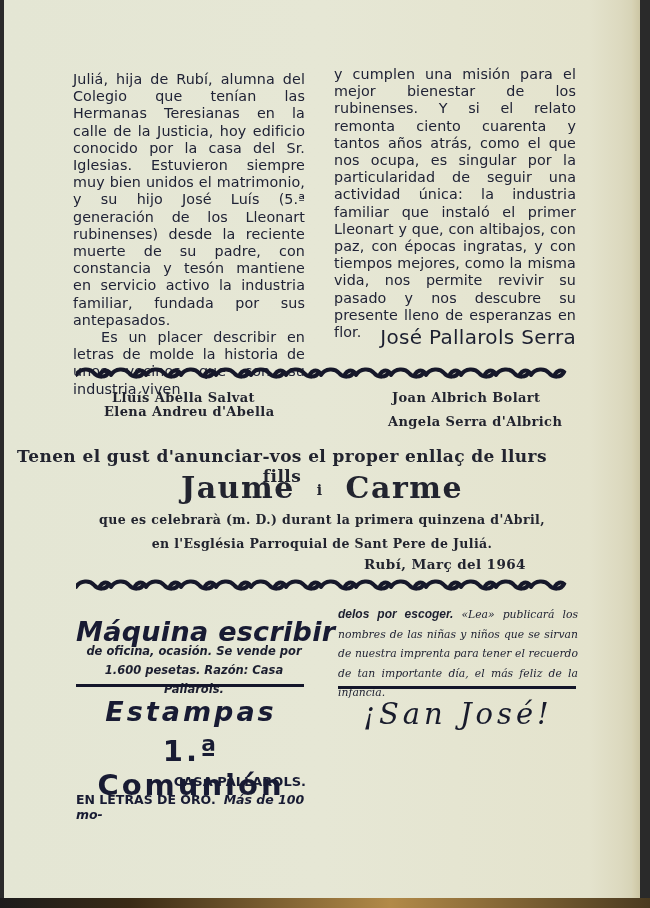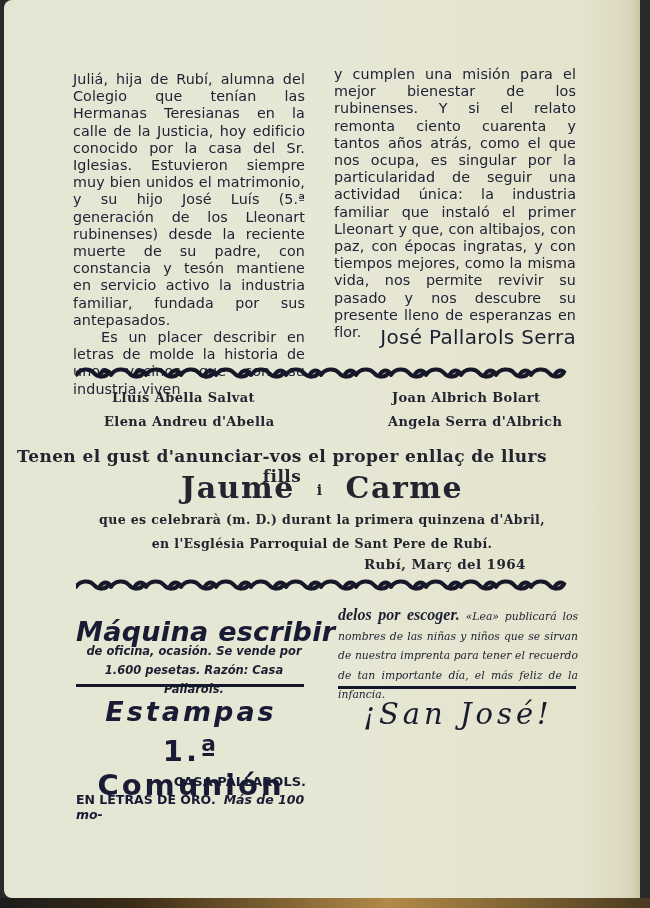--- a/index.html
+++ b/index.html
@@ -5,21 +5,20 @@
   html, body { margin:0; padding:0; }
   body {
     width:650px; height:908px; overflow:hidden; position:relative;
     background:#2a2a2a;
     font-family:"DejaVu Serif", serif;
   }
   .page {
     position:absolute; left:4px; top:0; width:636px; height:898px;
     background: linear-gradient(90deg, #e4e6d4 0%, #e6e7d5 50%, #e4e3cd 92%, #dcd9bf 97%, #d3cfb0 100%);
     color:#1a1c2e;
-    border-radius:8px;
   }
   .page-edge {
     position:absolute; right:0; top:0; width:8px; height:100%;
     background:linear-gradient(90deg,#d8d3b5,#ccc6a4);
   }
   .col {
     position:absolute; font-family:"DejaVu Sans", sans-serif; font-size:14.3px; line-height:17.2px;
     text-align:justify; color:#202336; letter-spacing:0.1px;
   }
   .col p { margin:0; }
@@ -32,21 +31,21 @@
   }
   .ornament {
     position:absolute; left:72px; width:500px; height:14px;
   }
   .goth {
     font-family:"DejaVu Serif", serif; color:#22242f; position:absolute;
     font-weight:bold; letter-spacing:0.4px;
   }
   .names { font-size:13px; }
   .n1 { left:108px; top:390px; }
-  .n2 { left:100px; top:414px; }
+  .n2 { left:100px; top:404px; }
   .n3 { left:388px; top:390px; }
   .n4 { left:384px; top:414px; }
   .announce { left:0; width:556px; text-align:center; top:446px; font-size:17px; }
   .couple { left:0; width:636px; text-align:center; top:470px; font-size:30px; letter-spacing:1.5px; }
   .couple .conj { font-size:14px; margin:0 22px; vertical-align:middle; }
   .line1 { left:0; width:636px; text-align:center; top:512px; font-size:12.5px; }
   .line2 { left:0; width:636px; text-align:center; top:536px; font-size:12.5px; }
   .dateline { left:360px; width:212px; text-align:left; top:556px; font-size:13.5px; }
   .ad-title {
     position:absolute; font-family:"DejaVu Sans", sans-serif; font-weight:bold; font-style:italic;
@@ -56,21 +55,21 @@
   .maquina { left:72px; top:600px; font-size:27px; letter-spacing:0.3px; }
   .ad-body {
     position:absolute; font-family:"DejaVu Sans", sans-serif; font-style:italic; font-size:11.5px;
     line-height:19px; color:#1c1f30; font-weight:bold;
   }
   .maquina-body { left:72px; top:642px; width:236px; text-align:center; }
   .rule { position:absolute; height:3px; background:#14162a; }
   .rule-left { left:72px; top:684px; width:228px; }
   .rule-right { left:334px; top:686px; width:238px; }
   .right-top { left:334px; top:605px; width:240px; font-size:10.8px; line-height:19.5px; font-style:italic; font-weight:normal; font-family:"DejaVu Serif", serif; text-align:justify; }
-  .right-top .lead { font-family:Liberation Serif, serif; font-weight:bold; font-size:16px; }
+  .right-top .lead { font-family:Liberation Sans, sans-serif; font-weight:bold; font-size:12px; }
   .estampas { position:absolute; left:72px; width:230px; text-align:center; font-family:"DejaVu Sans", sans-serif; color:#181b33; }
   .est1 { top:696px; font-size:27px; letter-spacing:3px; font-style:italic; font-weight:bold; }
   .est2 { top:734px; font-size:29px; letter-spacing:3px; font-weight:bold; }
   .est3 { top:774px; font-size:13px; font-weight:bold;text-align:right; }
   .est4 { top:792px; font-size:12.5px; font-weight:bold; text-align:left; left:72px; width:240px; }
   .est4 i { margin-left:8px; }
   .sanjose { position:absolute; left:334px; top:697px; width:240px; text-align:center; font-family:"DejaVu Serif", serif; font-style:italic; font-size:29px; color:#181b2c; letter-spacing:4px; }
   .sanjose-body { left:334px; top:737px; width:240px; font-family:"DejaVu Serif", serif; font-style:italic; font-weight:normal; font-size:10.8px; line-height:19px; text-align:justify; }
   .sanjose-body b { font-family:"DejaVu Sans", sans-serif; font-size:13px; font-weight:bold; }
   .bottom-shadow { position:absolute; left:0; top:898px; width:650px; height:10px; background:linear-gradient(90deg,#1c1c1c 0%,#3a2b16 20%,#b28a48 60%,#4a3a20 100%); }
@@ -114,21 +113,21 @@
 
   <div class="goth names n1">Lluís Abella Salvat</div>
   <div class="goth names n2">Elena Andreu d'Abella</div>
   <div class="goth names n3">Joan Albrich Bolart</div>
   <div class="goth names n4">Angela Serra d'Albrich</div>
   <div class="goth announce">Tenen el gust d'anunciar-vos el proper enllaç de llurs fills</div>
   <div class="goth couple">
     <span>Jaume</span><span class="conj">i</span><span>Carme</span>
   </div>
   <div class="goth line1">que es celebrarà (m. D.) durant la primera quinzena d'Abril,</div>
-  <div class="goth line2">en l'Església Parroquial de Sant Pere de Rubí.</div>
+  <div class="goth line2">en l'Església Parroquial de Sant Pere de Juliá.</div>
   <div class="goth dateline">Rubí, Març del 1964</div>
 
   <svg class="ornament" style="top:578px" viewBox="0 0 500 14" preserveAspectRatio="none">
     <g>
       <use href="#wave" x="0"></use>
         <use href="#wave" x="35"></use>
         <use href="#wave" x="70"></use>
         <use href="#wave" x="105"></use>
       <use href="#wave" x="140"></use>
         <use href="#wave" x="175"></use>

